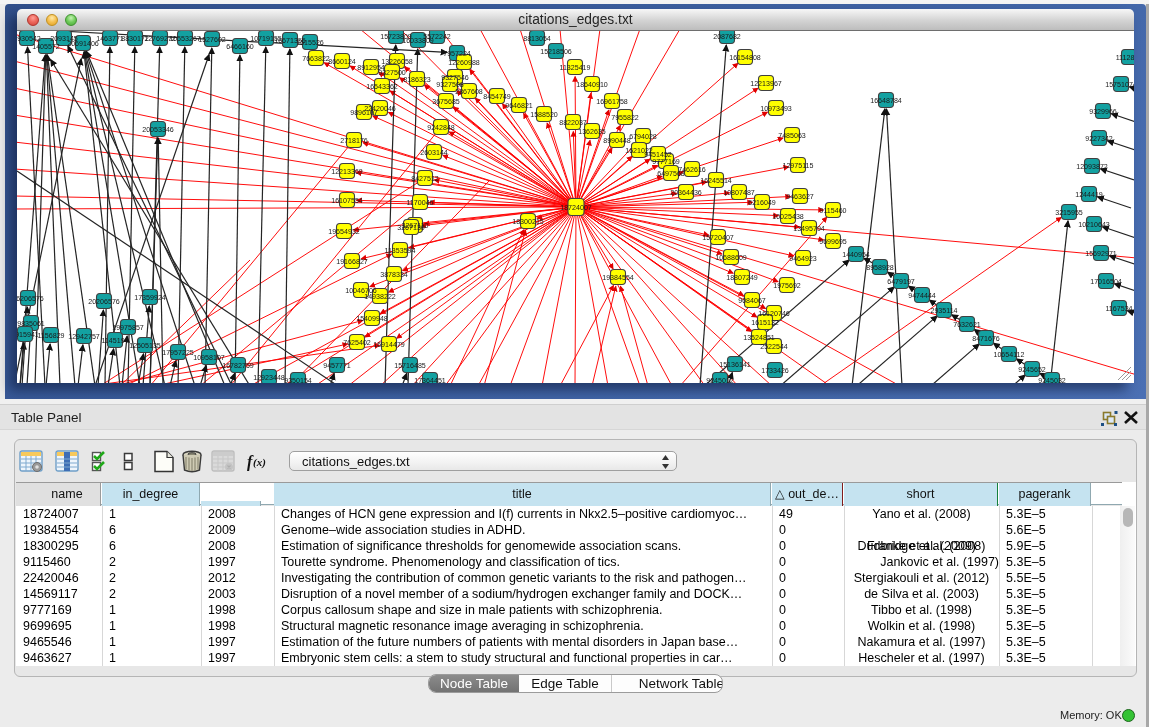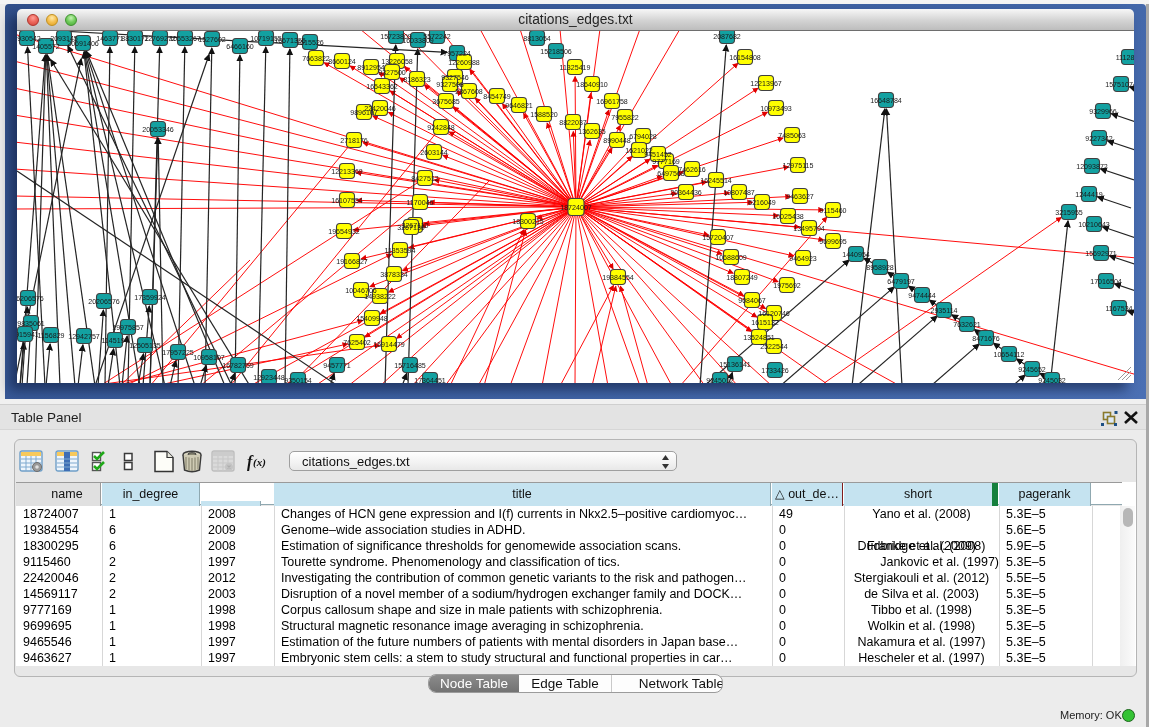--- a/index.html
+++ b/index.html
@@ -597,21 +597,21 @@
       <path d="M4.5,14 L8,9 H1 Z" fill="#333"></path>
   </svg>
 </div>
 
 <div class="abs" style="left:16px;top:482px;width:1106px;height:23px;font-size:12.5px;color:#111;background:#fff;border-top:1px solid #9a9a9a;border-bottom:1px solid #8fa8b0">
 <div style="position:absolute;left:0px;top:0;width:85px;height:23px;line-height:23px;text-align:center;background:#e0e0e0;border-right:1px solid #9a9a9a;overflow:hidden;white-space:nowrap;text-indent:18px">name</div>
     <div style="position:absolute;left:86px;top:0;width:98px;height:23px;line-height:23px;text-align:center;background:#c5e3f0;border-right:1px solid #8fa8b0;overflow:hidden;white-space:nowrap">in_degree</div>
     <div style="position:absolute;left:185px;top:18px;width:60px;height:23px;line-height:23px;text-align:right;background:#c5e3f0;border-right:1px solid #8fa8b0;overflow:hidden;white-space:nowrap">year</div>
     <div style="position:absolute;left:258px;top:0;width:497px;height:23px;line-height:23px;text-align:center;background:#c5e3f0;border-right:1px solid #8fa8b0;overflow:hidden;white-space:nowrap">title</div>
     <div style="position:absolute;left:756px;top:0;width:71px;height:23px;line-height:23px;text-align:center;background:#c5e3f0;border-right:1px solid #7f1d1d;overflow:hidden;white-space:nowrap">△ out_de…</div>
-    <div style="position:absolute;left:828px;top:0;width:154px;height:23px;line-height:23px;text-align:center;background:#c5e3f0;border-right:6px solid #15803d;overflow:hidden;white-space:nowrap">short</div>
+    <div style="position:absolute;left:828px;top:0;width:154px;height:23px;line-height:23px;text-align:center;background:#c5e3f0;border-right:1px solid #15803d;overflow:hidden;white-space:nowrap">short</div>
     <div style="position:absolute;left:983px;top:0;width:92px;height:23px;line-height:23px;text-align:center;background:#c5e3f0;border-right:1px solid #8fa8b0;overflow:hidden;white-space:nowrap">pagerank</div>
 </div>
 
 <div class="abs" style="left:16px;top:506px;width:1106px;height:160px;background:#fff;font-size:12.5px;color:#000">
 <svg class="abs" style="left:0;top:0" width="1106" height="160">
 <g stroke="#d7d7d7" stroke-width="1">
 <line x1="86.5" y1="0" x2="86.5" y2="160"></line>
         <line x1="185.5" y1="0" x2="185.5" y2="160"></line>
 <line x1="258.5" y1="0" x2="258.5" y2="160"></line>
         <line x1="756.5" y1="0" x2="756.5" y2="160"></line>

